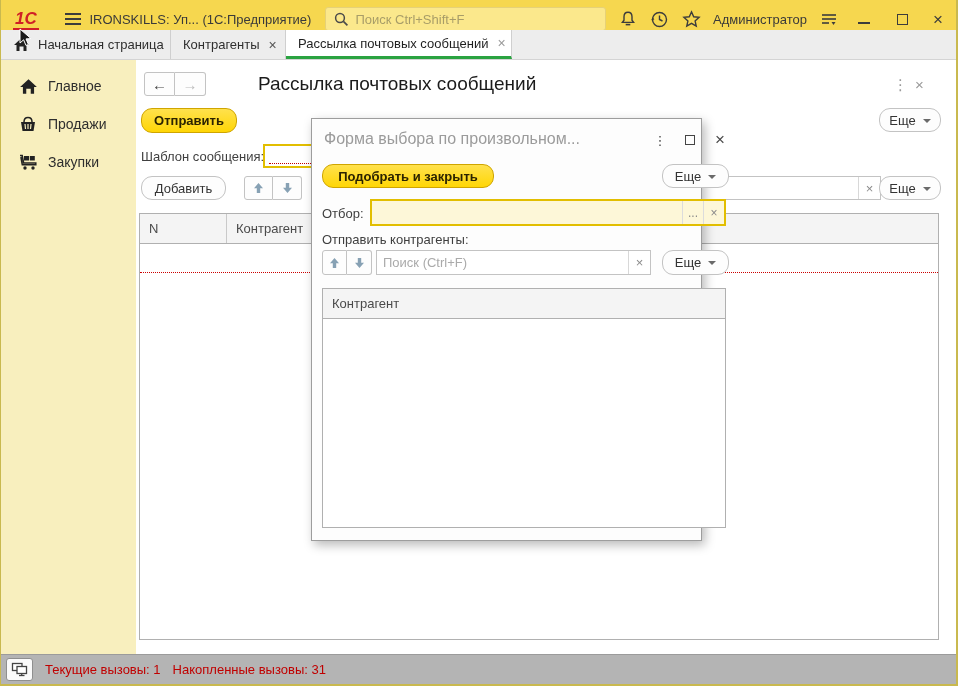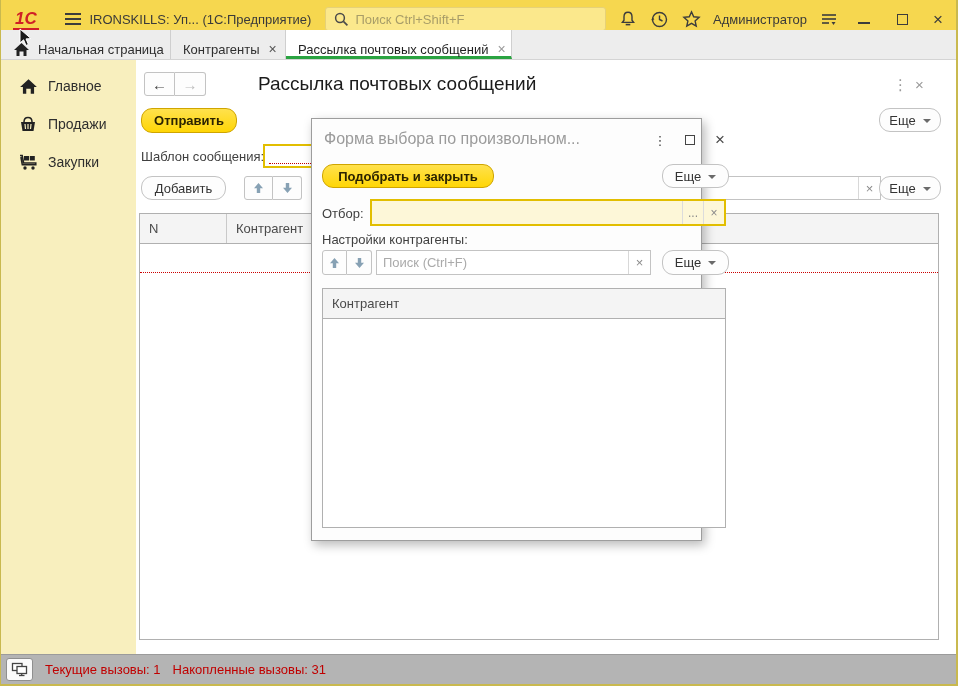--- a/index.html
+++ b/index.html
@@ -23,21 +23,21 @@
   .tb-search input::placeholder { color:#a89d68; }
   .tb-ico { width:34px; height:28px; display:flex; align-items:center; justify-content:center; cursor:pointer; }
   #user-name { color:#3a3a3a; margin:0 6px 0 6px; white-space:nowrap;text-align:center; }
   .win-btn { width:30px; height:28px; display:flex; align-items:center; justify-content:center; cursor:pointer; color:#3c3c3c; }
   .min-glyph { width:12px; height:2px; background:#3c3c3c; margin-top:8px; }
   .max-glyph { width:11px; height:11px; border:1.6px solid #3c3c3c; }
   .x-glyph { font-size:17px; line-height:1; color:#3c3c3c; }
 
   
   #tabbar { left:0; top:30px; width:100%; height:30px; background:#ededed; border-bottom:1px solid #d4d4d4; display:flex; }
-  .tab { display:flex; align-items:flex-start; padding:12px 12px; border-right:1px solid #cfcfcf; color:#2f2f2f;
+  .tab { display:flex; align-items:center; padding:12px 12px; border-right:1px solid #cfcfcf; color:#2f2f2f;
          white-space:nowrap; cursor:pointer; }
   .tab .tab-x { margin-left:9px; color:#555; font-size:14px; line-height:1; }
   .tab.active { background:#ffffff; border-bottom:3px solid #2aa341; color:#1f1f1f; }
   .tab.active .tab-x { color:#9a9a9a; }
 
   
   #sidebar { left:0; top:60px; width:135px; height:594px; background:#f8efbe; padding-top:14px; }
   .side-item { display:flex; align-items:center; height:24px; margin-bottom:14px; padding-left:16px; cursor:pointer; color:#2e2e2e; font-size:14px; }
   .side-item .s-ico { width:22px; height:20px; margin-right:9px; display:flex; align-items:center; justify-content:center; }
 
@@ -280,21 +280,21 @@
         <span class="caret"></span>
     </div>
 
     <div class="abs lbl" style="left:10px; top:87px;">Отбор:</div>
     <div class="abs filter-field" style="left:58px; top:80px; width:356px; height:27px;">
       <div class="ff-body"></div>
       <div class="ff-btn">...</div>
       <div class="ff-btn">×</div>
     </div>
 
-    <div class="abs lbl" style="left:10px; top:113px;">Настройки контрагенты:</div>
+    <div class="abs lbl" style="left:10px; top:113px;">Отправить контрагенты:</div>
 
     <div class="abs updown" style="left:10px; top:131px;">
       <div class="btn" style="width:25px; height:25px;">
         <svg width="11" height="12" viewBox="0 0 11 12">
             <path d="M5.5 1 L10 6.2 L7.2 6.2 L7.2 11 L3.8 11 L3.8 6.2 L1 6.2 Z" fill="#87a1b4"></path>
           </svg>
       </div>
       <div class="btn" style="width:25px; height:25px;">
         <svg width="11" height="12" viewBox="0 0 11 12">
             <path d="M5.5 11 L10 5.8 L7.2 5.8 L7.2 1 L3.8 1 L3.8 5.8 L1 5.8 Z" fill="#87a1b4"></path>

